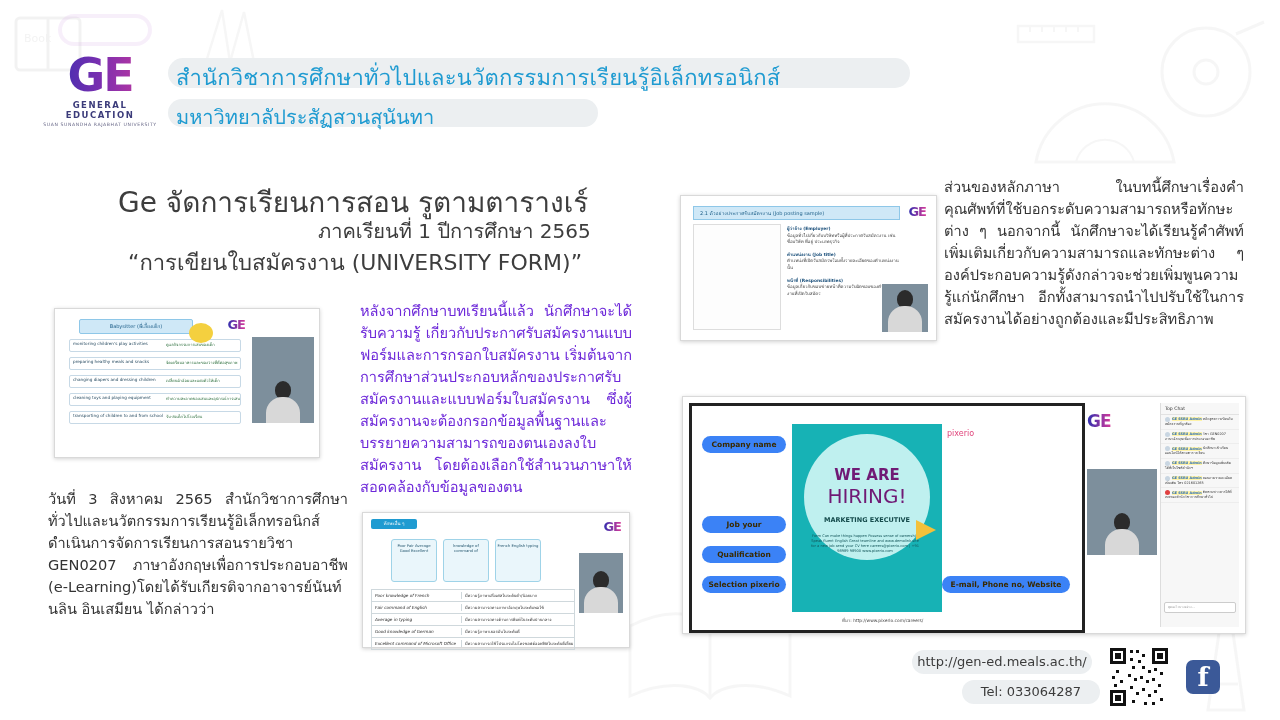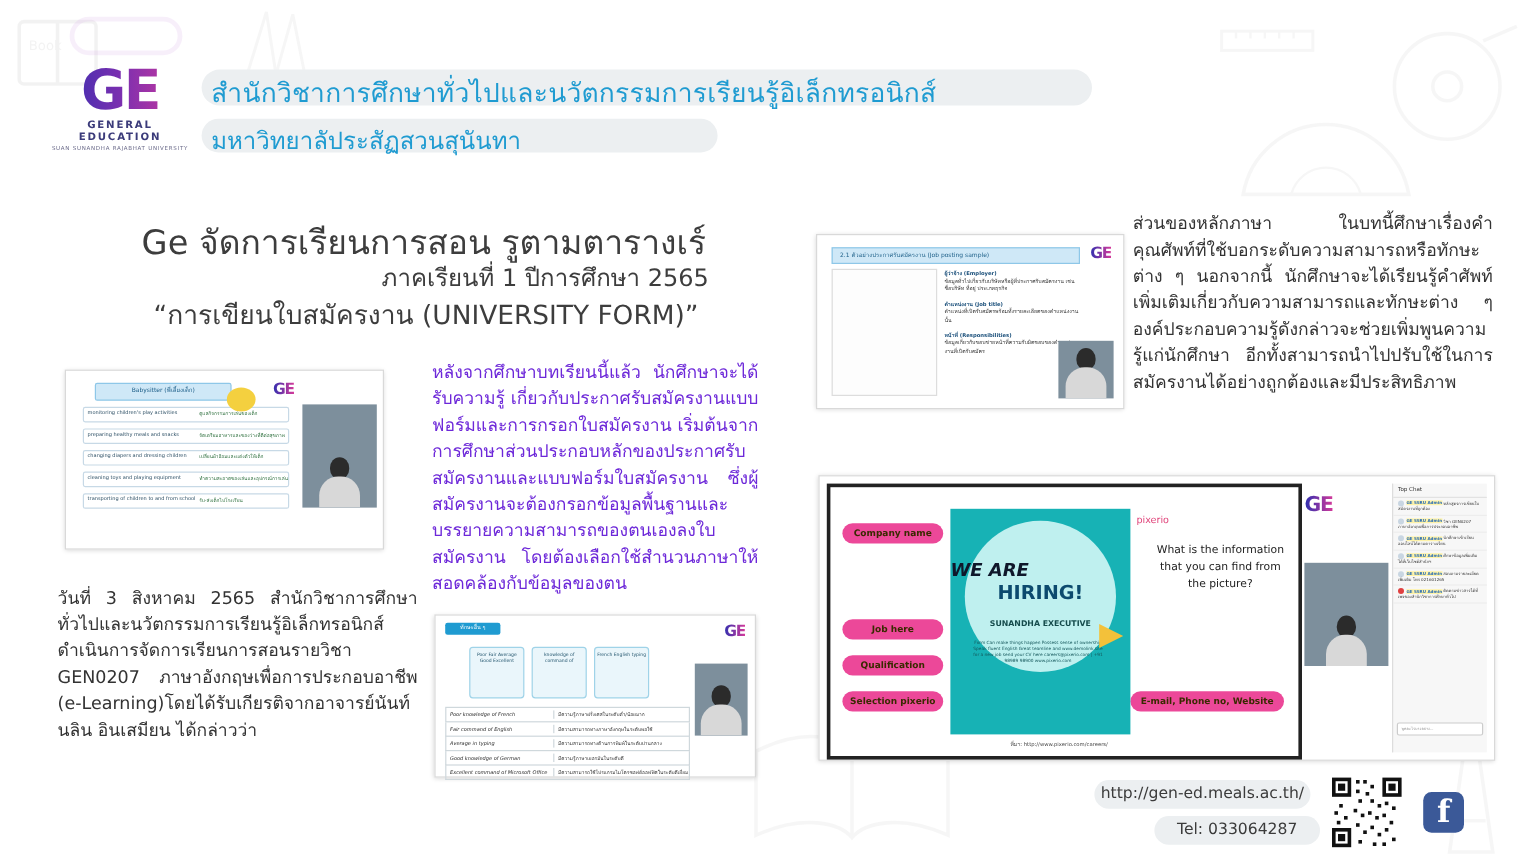--- a/index.html
+++ b/index.html
@@ -100,26 +100,26 @@
   #card-c .tbl{position:absolute;left:8px;top:76px;width:204px;}
   .trow{display:flex;border:1px solid #cfd8dc;border-top:none;height:11px;align-items:center;}
   .trow:first-child{border-top:1px solid #cfd8dc;}
   .trow .c1{width:86px;font-size:4.2px;padding-left:3px;color:#2b2b2b;font-style:italic;}
   .trow .c2{flex:1;font-size:4px;padding-left:3px;color:#2b2b2b;border-left:1px solid #cfd8dc;}
   #card-c .vid{position:absolute;right:6px;top:40px;width:44px;height:60px;background:#7d8f9c;overflow:hidden;}
 
   
   #card-d{left:682px;top:396px;width:562px;height:236px;}
   #card-d .stage{position:absolute;left:6px;top:6px;width:390px;height:224px;background:#fff;border:3px solid #222;}
-  .dlabel{position:absolute;background:#ec4899;border-radius:9px;height:17px;line-height:17px;
+  .dlabel{position:absolute;background:#3b82f6;border-radius:9px;height:17px;line-height:17px;
           color:#3a2a00;font-size:7.5px;text-align:center;font-weight:bold;}
   #card-d .poster{position:absolute;left:100px;top:18px;width:150px;height:188px;background:#17b2b5;}
   #card-d .poster .circ{position:absolute;left:12px;top:10px;width:126px;height:126px;border-radius:50%;background:#bff0ef;}
-  #card-d .poster .we{position:absolute;left:0;right:0;top:42px;font-size:15px;font-weight:bold;color:#0f172a;font-style:italic;}
-  #card-d .poster .hiring{position:absolute;left:0;right:0;top:60px;text-align:center;font-size:16px;font-weight:bold;color:#0c4a6e;}
+  #card-d .poster .we{position:absolute;left:0;right:0;top:42px;text-align:center;font-size:15px;font-weight:bold;color:#701a75;}
+  #card-d .poster .hiring{position:absolute;left:0;right:0;top:60px;text-align:center;font-size:20px;font-weight:normal;color:#701a75;}
   #card-d .poster .role{position:absolute;left:0;right:0;top:92px;text-align:center;font-size:6.5px;font-weight:bold;color:#154b4c;}
   #card-d .poster .blurb{position:absolute;left:18px;top:110px;width:110px;font-size:3.6px;line-height:5px;color:#14565a;text-align:center;}
   #card-d .poster .mega{position:absolute;right:6px;top:96px;width:0;height:0;border-left:20px solid #f3c13a;border-top:10px solid transparent;border-bottom:10px solid transparent;}
   #card-d .question{position:absolute;left:266px;top:46px;width:118px;text-align:center;font-size:9px;line-height:14px;color:#222;}
   #card-d .srcline{position:absolute;left:150px;bottom:6px;font-size:4.4px;color:#444;}
   #card-d .pixbrand{position:absolute;left:255px;top:23px;font-size:8px;color:#e0457b;font-weight:normal;}
   #card-d .vid{position:absolute;left:404px;top:72px;width:70px;height:86px;background:#7d8f9c;overflow:hidden;}
   
   #card-d .chat{position:absolute;right:6px;top:6px;width:78px;height:224px;background:#f7f7f7;border-left:1px solid #ddd;}
   #card-d .chat .ch-title{font-size:4.6px;color:#333;padding:3px 4px;border-bottom:1px solid #e2e2e2;}
@@ -312,46 +312,45 @@
     <div class="person">
         <div class="head"></div>
         <div class="body"></div>
       </div>
   </div>
 </div>
 
 <div class="card" id="card-d">
   <div class="stage">
     <div class="dlabel" style="left:10px;top:30px;width:84px;">Company name</div>
-    <div class="dlabel" style="left:10px;top:110px;width:84px;">Job here</div>
+    <div class="dlabel" style="left:10px;top:110px;width:84px;">Job your</div>
     <div class="dlabel" style="left:10px;top:140px;width:84px;">Qualification</div>
     <div class="dlabel" style="left:10px;top:170px;width:84px;">Selection pixerio</div>
     <div class="dlabel" style="left:250px;top:170px;width:128px;">E-mail, Phone no, Website</div>
 
     <div class="pixbrand">pixerio</div>
 
     <div class="poster">
       <div class="circ"></div>
       <div class="we">WE ARE</div>
       <div class="hiring">HIRING!</div>
-      <div class="role">SUNANDHA EXECUTIVE</div>
+      <div class="role">MARKETING EXECUTIVE</div>
       <div class="blurb">Form
 Can make things happen
 Possess sense of ownership
 Speak fluent English
 Great teamline
 and
 www.demolink.site for a new job
 send your CV here
 careers@pixerio.com | +91 98989 98900
 www.pixerio.com</div>
       <div class="mega"></div>
     </div>
 
-    <div class="question">What is the information that you can find from the picture?</div>
     <div class="srcline">ที่มา: http://www.pixerio.com/careers/</div>
   </div>
 
   <div class="ge-mini" style="left:404px;top:14px;font-size:17px;">GE</div>
   <div class="vid">
     <div class="person">
         <div class="head"></div>
         <div class="body"></div>
       </div>
   </div>

